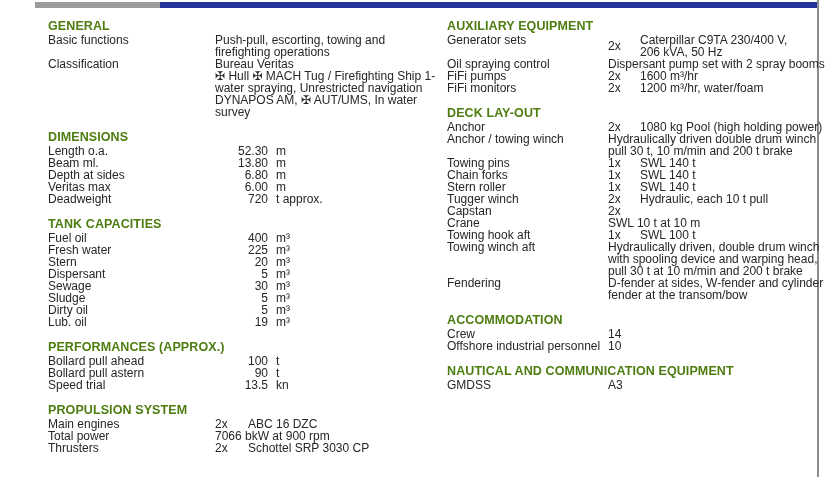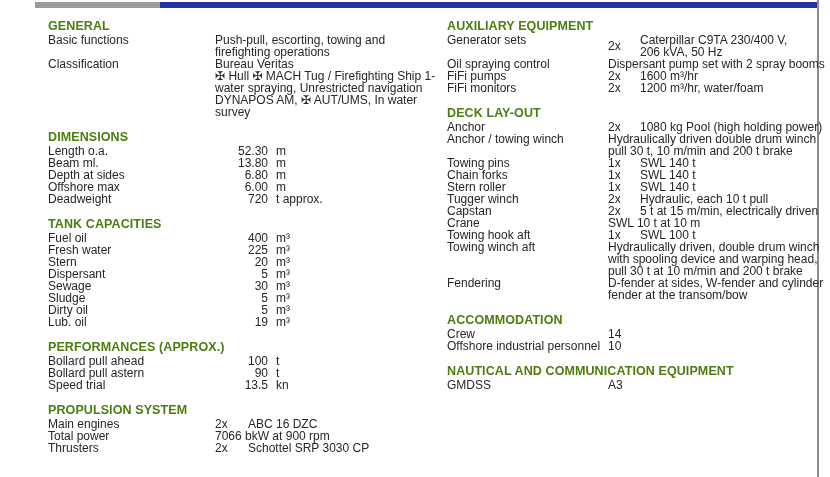--- a/index.html
+++ b/index.html
@@ -82,21 +82,21 @@
             </span>
   </div>
           <div class="row">
     <span class="lbl">Depth at sides</span>
     <span class="val">
               <span class="num">6.80</span>
               <span class="unit">m</span>
             </span>
   </div>
           <div class="row">
-    <span class="lbl">Offshore max</span>
+    <span class="lbl">Veritas max</span>
     <span class="val">
               <span class="num">6.00</span>
               <span class="unit">m</span>
             </span>
   </div>
           <div class="row">
     <span class="lbl">Deadweight</span>
     <span class="val">
               <span class="num">720</span>
               <span class="unit">t approx.</span>
@@ -293,21 +293,20 @@
     <span class="lbl">Tugger winch</span>
     <span class="val">
               <span class="qty">2x</span>
               <span class="txt">Hydraulic, each 10 t pull</span>
             </span>
   </div>
           <div class="row">
     <span class="lbl">Capstan</span>
     <span class="val">
               <span class="qty">2x</span>
-              <span class="txt">5 t at 15 m/min, electrically driven</span>
             </span>
   </div>
           <div class="row">
     <span class="lbl">Crane</span>
     <span class="val">
               <span class="txt">SWL 10 t at 10 m</span>
             </span>
   </div>
           <div class="row">
     <span class="lbl">Towing hook aft</span>

